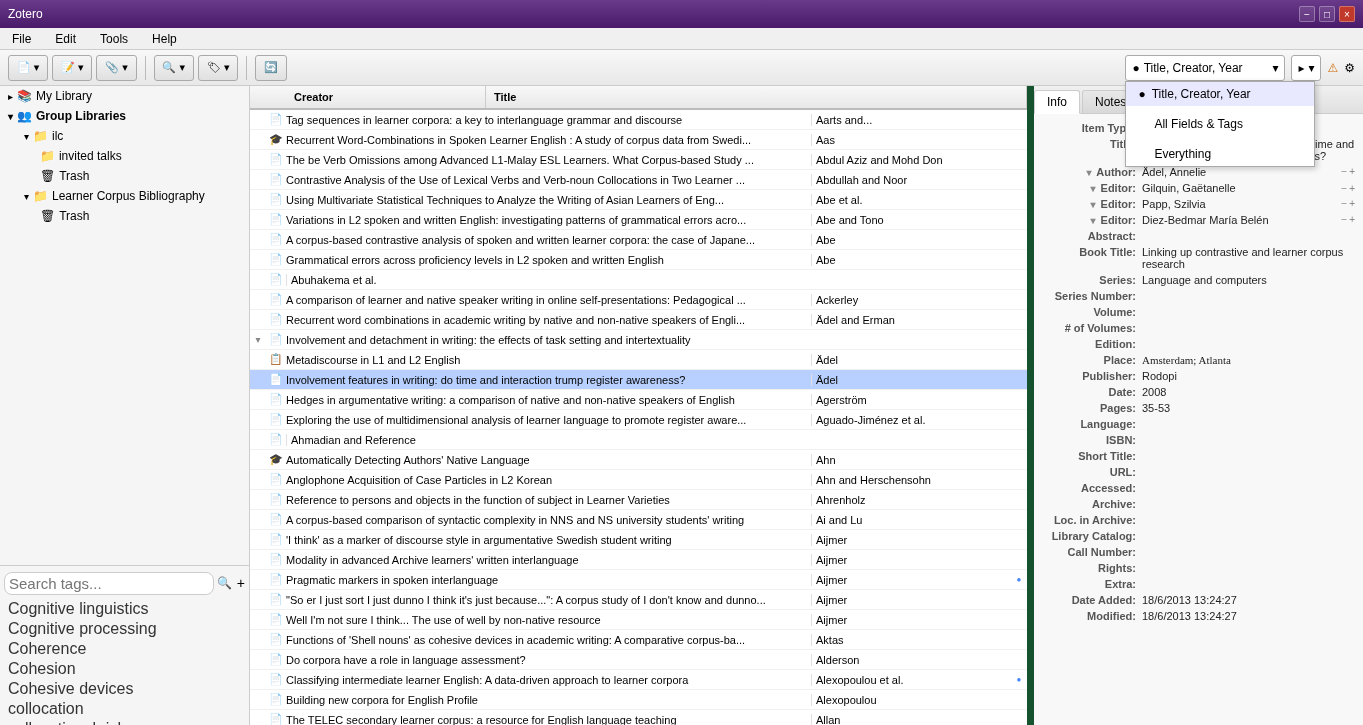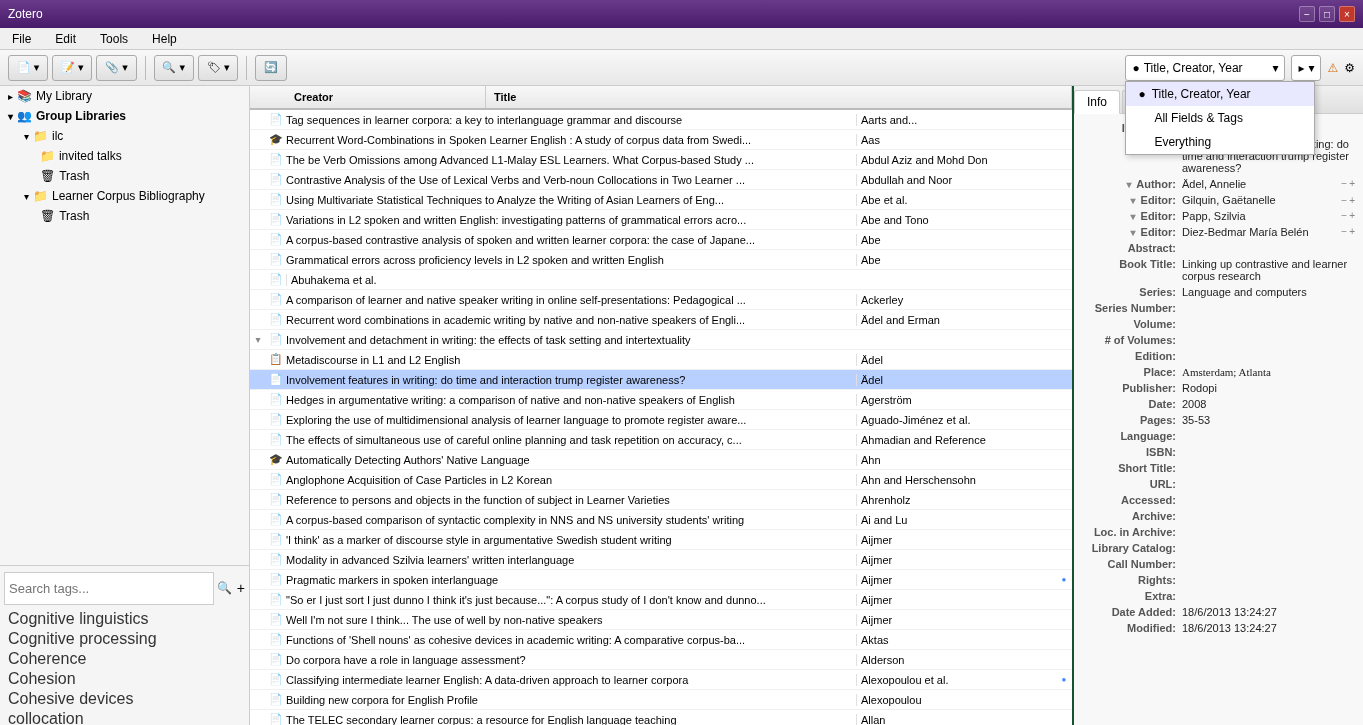--- a/index.html
+++ b/index.html
@@ -153,23 +153,23 @@
     }
     .table-row.selected { background: #b8d0ff; }
     .row-expander { width: 16px; flex-shrink: 0; text-align: center; color: #888; font-size: 10px; }
     .row-icon { width: 20px; flex-shrink: 0; text-align: center; font-size: 11px; }
     .row-title { flex: 1; overflow: hidden; white-space: nowrap; text-overflow: ellipsis; padding-right: 4px; }
     .row-creator { width: 200px; overflow: hidden; white-space: nowrap; text-overflow: ellipsis; border-left: 1px solid #e0e0e0; padding-left: 4px; }
     .row-dot { width: 16px; flex-shrink: 0; text-align: center; color: #4488ff; font-size: 8px; }
 
     
     #right-panel {
-      width: 291px;
+      width: 336px;
       background: #f8f8f8;
-      border-left: 2px solid #14532d;
+      border-left: 7px solid #14532d;
       display: flex;
       flex-direction: column;
       overflow: hidden;
     }
     #right-tabs {
       display: flex;
       background: linear-gradient(to bottom, #f0f0f0, #e0e0e0);
       border-bottom: 1px solid #ccc;
       height: 28px;
       align-items: flex-end;
@@ -292,21 +292,21 @@
         <span>●</span>
         <span>Title, Creator, Year</span>
         <span style="margin-left: auto;">▾</span>
       </div>
 
       <div style="position: absolute; top: 26px; left: 0; background: white; border: 1px solid #aaa; box-shadow: 2px 2px 6px rgba(0,0,0,0.2); z-index: 1000; width: 190px;">
         <div style="padding: 5px 12px; cursor: pointer; font-size: 12px; display: flex; align-items: center; gap: 6px; background: #e8e8ff;">
           <span>●</span>
           <span>Title, Creator, Year</span>
         </div>
-        <div style="padding: 5px 12px; cursor: pointer; font-size: 12px; display: flex; align-items: center; gap: 6px;">
+        <div style="padding: 11px 12px; cursor: pointer; font-size: 12px; display: flex; align-items: center; gap: 6px;">
           <span style="width: 10px; display: inline-block;"></span>
           <span>All Fields &amp; Tags</span>
         </div>
         <div style="padding: 5px 12px; cursor: pointer; font-size: 12px; display: flex; align-items: center; gap: 6px;">
           <span style="width: 10px; display: inline-block;"></span>
           <span>Everything</span>
         </div>
       </div>
     </div>
     <div style="display: flex; align-items: center; background: white; border: 1px solid #aaa; border-radius: 3px; height: 26px; padding: 0 6px; cursor: pointer; gap: 4px;">
@@ -358,21 +358,21 @@
 
     <div class="sidebar-item" style="padding-left: 40px;">
       <span>🗑</span>
       <span>Trash</span>
     </div>
 
     <div style="flex: 1;"></div>
 
     <div id="tags-area">
       <div style="display: flex; gap: 4px; margin-bottom: 4px; align-items: center;">
-        <input type="text" id="tags-search" style="flex: 1 1 0%; border: 1px solid rgb(204, 204, 204); border-radius: 0; padding: 8px 4px; font-size: 13px;" placeholder="Search tags...">
+        <input type="text" id="tags-search" style="flex: 1 1 0%; border: 1px solid rgb(204, 204, 204); border-radius: 8px; padding: 2px 4px; font-size: 15px;" placeholder="Search tags...">
         <span style="cursor:pointer;">🔍</span>
         <span style="cursor:pointer; font-size:14px;">+</span>
       </div>
       <div id="tags-list">
       <div class="tag-item">Cognitive linguistics</div>
           <div class="tag-item">Cognitive processing</div>
           <div class="tag-item">Coherence</div>
           <div class="tag-item">Cohesion</div>
           <div class="tag-item">Cohesive devices</div>
           <div class="tag-item">collocation</div>
@@ -504,21 +504,20 @@
         <div class="table-row">
           <div class="row-expander"></div>
           <div class="row-icon">📄</div>
           <div class="row-title">Exploring the use of multidimensional analysis of learner language to promote register aware...</div>
           <div class="row-creator">Aguado-Jiménez et al.</div>
           <div class="row-dot"></div>
         </div>
         <div class="table-row">
           <div class="row-expander"></div>
           <div class="row-icon">📄</div>
-          <div class="row-title">The effects of simultaneous use of careful online planning and task repetition on accuracy, c...</div>
           <div class="row-creator">Ahmadian and Reference</div>
           <div class="row-dot"></div>
         </div>
         <div class="table-row">
           <div class="row-expander"></div>
           <div class="row-icon">🎓</div>
           <div class="row-title">Automatically Detecting Authors' Native Language</div>
           <div class="row-creator">Ahn</div>
           <div class="row-dot"></div>
         </div>
@@ -546,42 +545,42 @@
         <div class="table-row">
           <div class="row-expander"></div>
           <div class="row-icon">📄</div>
           <div class="row-title">'I think' as a marker of discourse style in argumentative Swedish student writing</div>
           <div class="row-creator">Aijmer</div>
           <div class="row-dot"></div>
         </div>
         <div class="table-row">
           <div class="row-expander"></div>
           <div class="row-icon">📄</div>
-          <div class="row-title">Modality in advanced Szilvia learners' written interlanguage</div>
+          <div class="row-title">Modality in advanced Archive learners' written interlanguage</div>
           <div class="row-creator">Aijmer</div>
           <div class="row-dot"></div>
         </div>
         <div class="table-row">
           <div class="row-expander"></div>
           <div class="row-icon">📄</div>
           <div class="row-title">Pragmatic markers in spoken interlanguage</div>
           <div class="row-creator">Aijmer</div>
           <div class="row-dot">●</div>
         </div>
         <div class="table-row">
           <div class="row-expander"></div>
           <div class="row-icon">📄</div>
           <div class="row-title">"So er I just sort I just dunno I think it's just because...": A corpus study of I don't know and dunno...</div>
           <div class="row-creator">Aijmer</div>
           <div class="row-dot"></div>
         </div>
         <div class="table-row">
           <div class="row-expander"></div>
           <div class="row-icon">📄</div>
-          <div class="row-title">Well I'm not sure I think... The use of well by non-native speakers</div>
+          <div class="row-title">Well I'm not sure I think... The use of well by non-native resource</div>
           <div class="row-creator">Aijmer</div>
           <div class="row-dot"></div>
         </div>
         <div class="table-row">
           <div class="row-expander"></div>
           <div class="row-icon">📄</div>
           <div class="row-title">Functions of 'Shell nouns' as cohesive devices in academic writing: A comparative corpus-ba...</div>
           <div class="row-creator">Aktas</div>
           <div class="row-dot"></div>
         </div>

